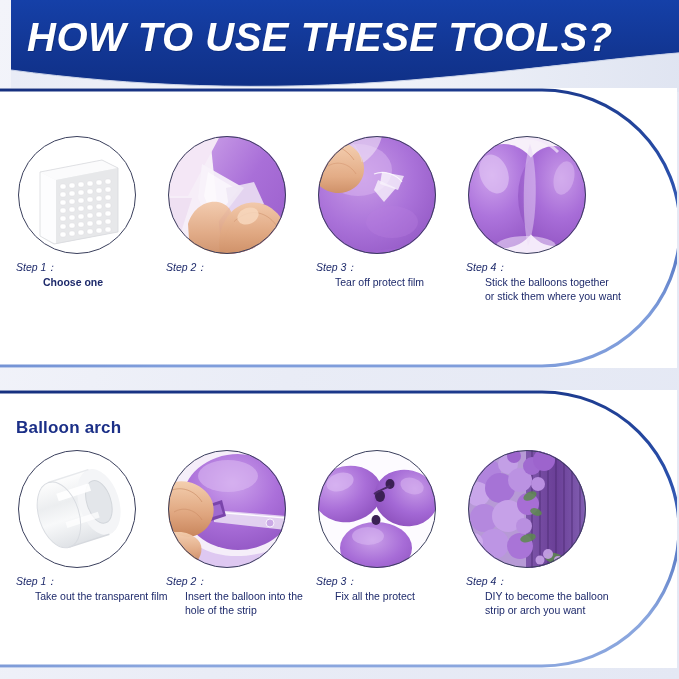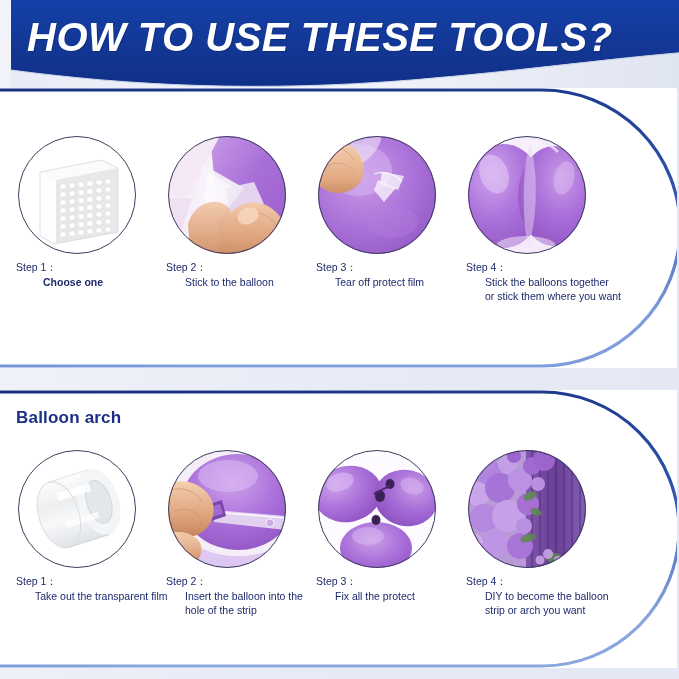--- a/index.html
+++ b/index.html
@@ -116,20 +116,21 @@
     margin-top: 6px;
     font-size: 10.5px;
     color: #1e2a6b;
     line-height: 14px;
   }
   .step-label {
     display: block;
     color: #1e2a6b;
     font-size: 10.5px;
     line-height: 15px;
+    font-style: italic;
   }
   .step-text {
     display: block;
     font-size: 10.5px;
     line-height: 14px;
     color: #1e2a6b;
     white-space: pre-line;
     margin-left: 19px;
   }
   .step-text.bold {
@@ -282,21 +283,20 @@
           <path d="M56,118 C54,100 62,84 78,78 C92,73 106,82 112,96" fill="none" stroke="#c98a63" stroke-width="0.8" opacity="0.6"></path>
           <ellipse cx="80" cy="80" rx="11" ry="8" fill="#f7d7bd" opacity="0.85" transform="rotate(-22 80 80)"></ellipse>
           <path d="M20,88 C24,74 36,64 50,66 C62,68 68,80 66,94 L64,118 L22,118 Z" fill="url(#p2skin)" opacity="0.95"></path>
           <circle cx="59" cy="59" r="59" fill="none" stroke="#3a3f5c" stroke-width="0"></circle>
         </svg>
       </div>
       <div class="circle-outline"></div>
     </div>
     <div class="step-caption">
       <span class="step-label">Step 2：</span>
-      <span class="step-text">Stick to the balloon</span>
     </div>
   </div>
 
   <div class="step" style="left:322px; top:48px;">
     <div class="step-figure">
       <div class="circle-frame">
         <svg viewBox="0 0 118 118" width="118" height="118">
           <defs>
             <radialGradient id="p3balloon" cx="0.38" cy="0.35" r="0.78">
               <stop offset="0%" stop-color="#c89be7"></stop>
@@ -372,21 +372,21 @@
     <defs>
       <linearGradient id="bdr2" x1="0" y1="0" x2="0.25" y2="1">
         <stop offset="0%" stop-color="#16307f"></stop>
         <stop offset="55%" stop-color="#2b51ad"></stop>
         <stop offset="100%" stop-color="#8aa6de"></stop>
       </linearGradient>
     </defs>
     <path d="M0,2 L548,2 A137,137 0 0 1 548,276 L0,276" fill="#ffffff" stroke="url(#bdr2)" stroke-width="3.2"></path>
   </svg>
 
-  <div class="section-heading" style="top:18px;">Balloon arch</div>
+  <div class="section-heading" style="top:28px;">Balloon arch</div>
 
   <div class="step" style="left:22px; top:60px;">
     <div class="step-figure">
       <div class="circle-frame">
         <svg viewBox="0 0 118 118" width="118" height="118">
           <defs>
             <linearGradient id="tapeBody" x1="0" y1="0" x2="0" y2="1">
               <stop offset="0%" stop-color="#fdfdfd"></stop>
               <stop offset="35%" stop-color="#eceef0"></stop>
               <stop offset="60%" stop-color="#f8f9fa"></stop>

